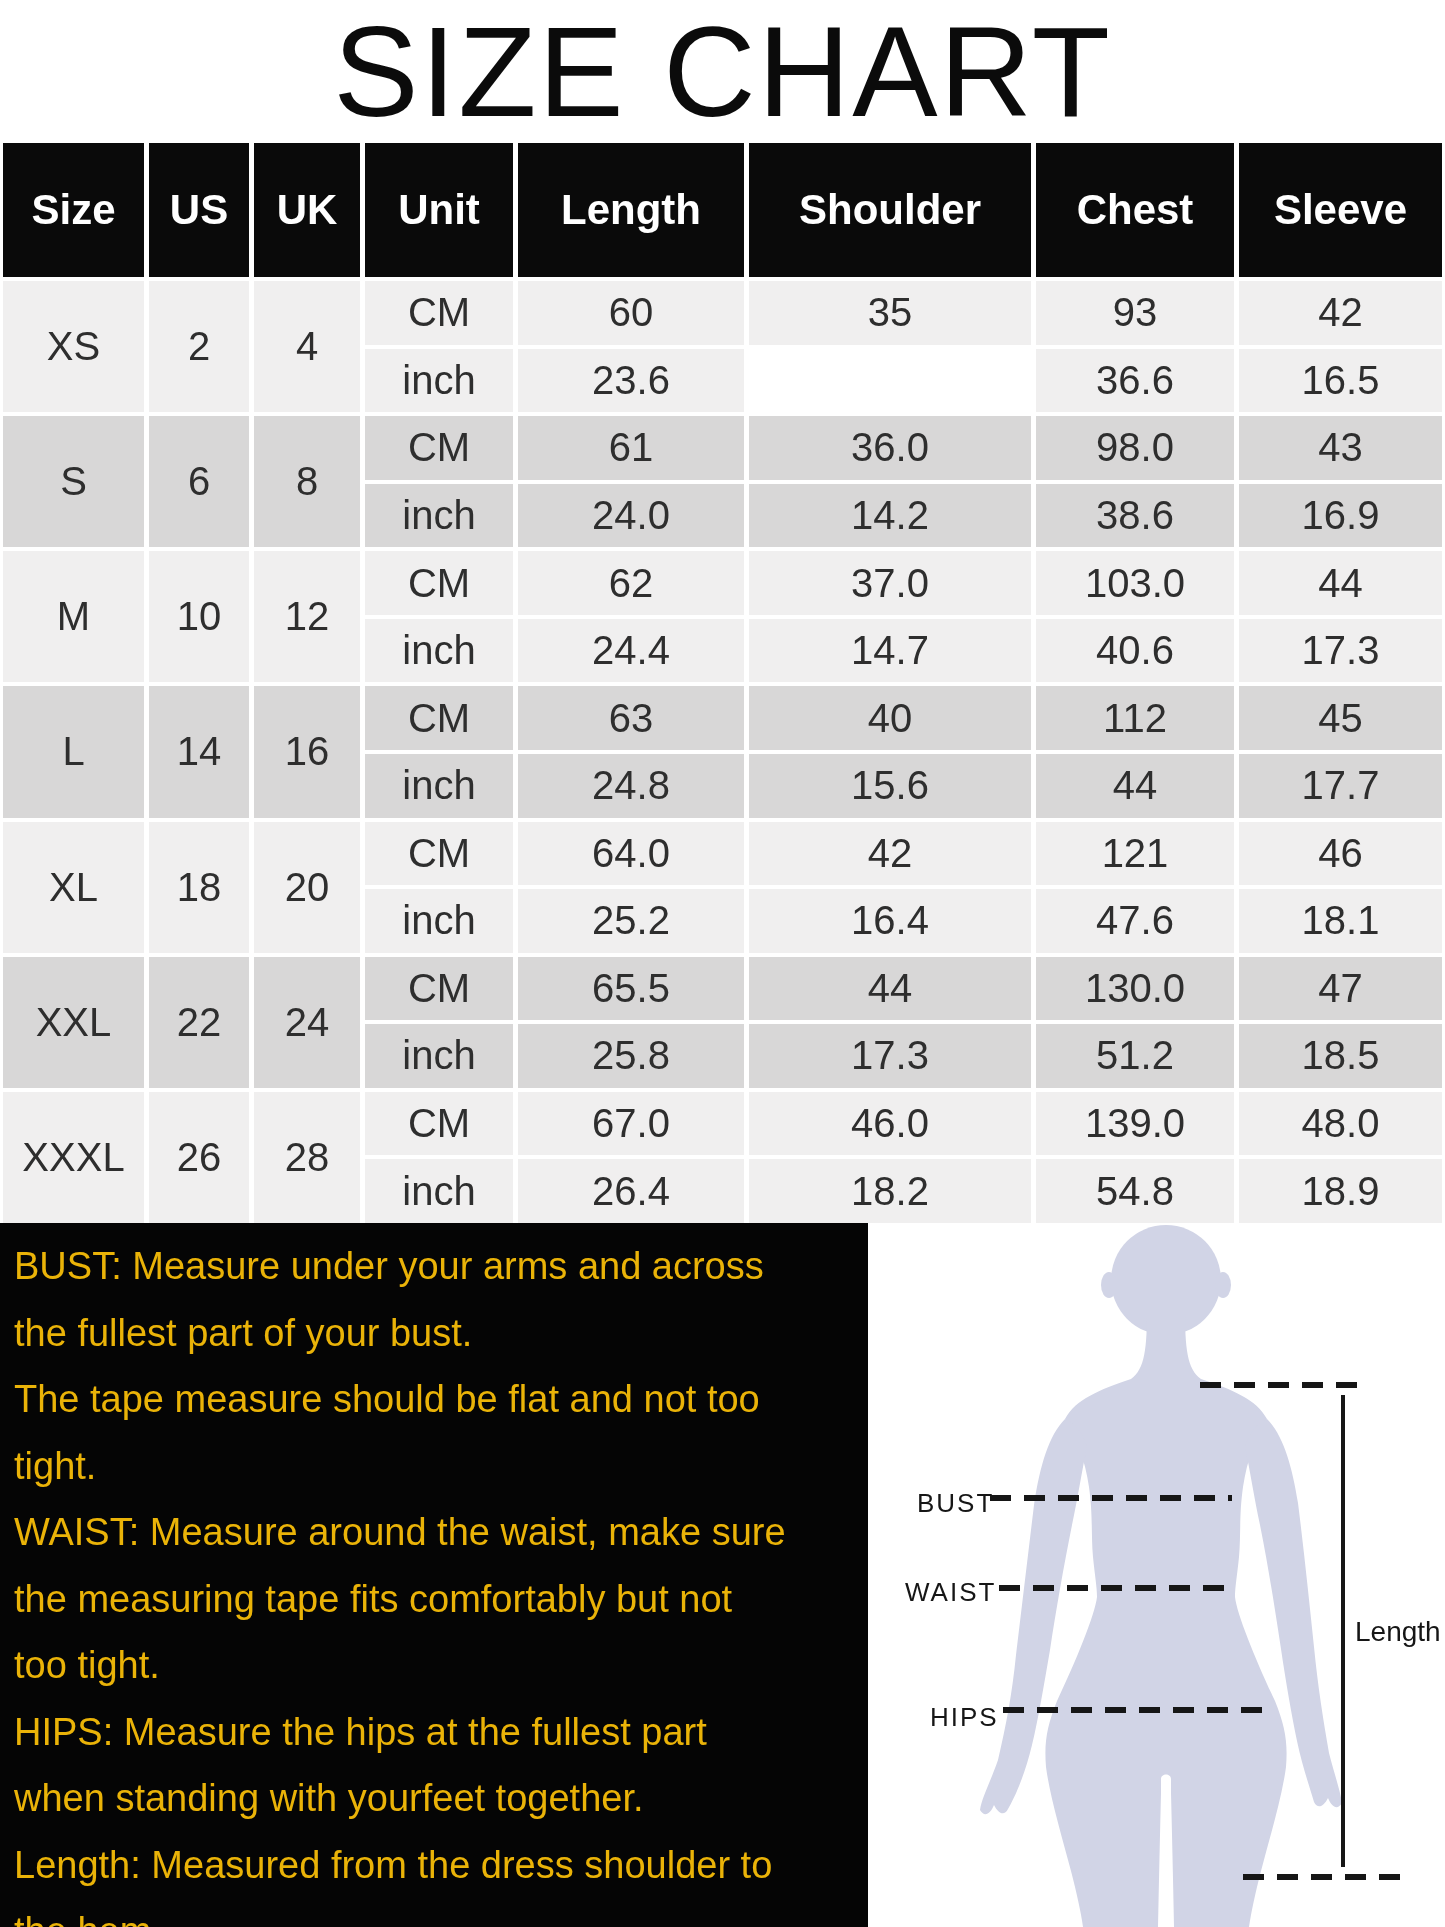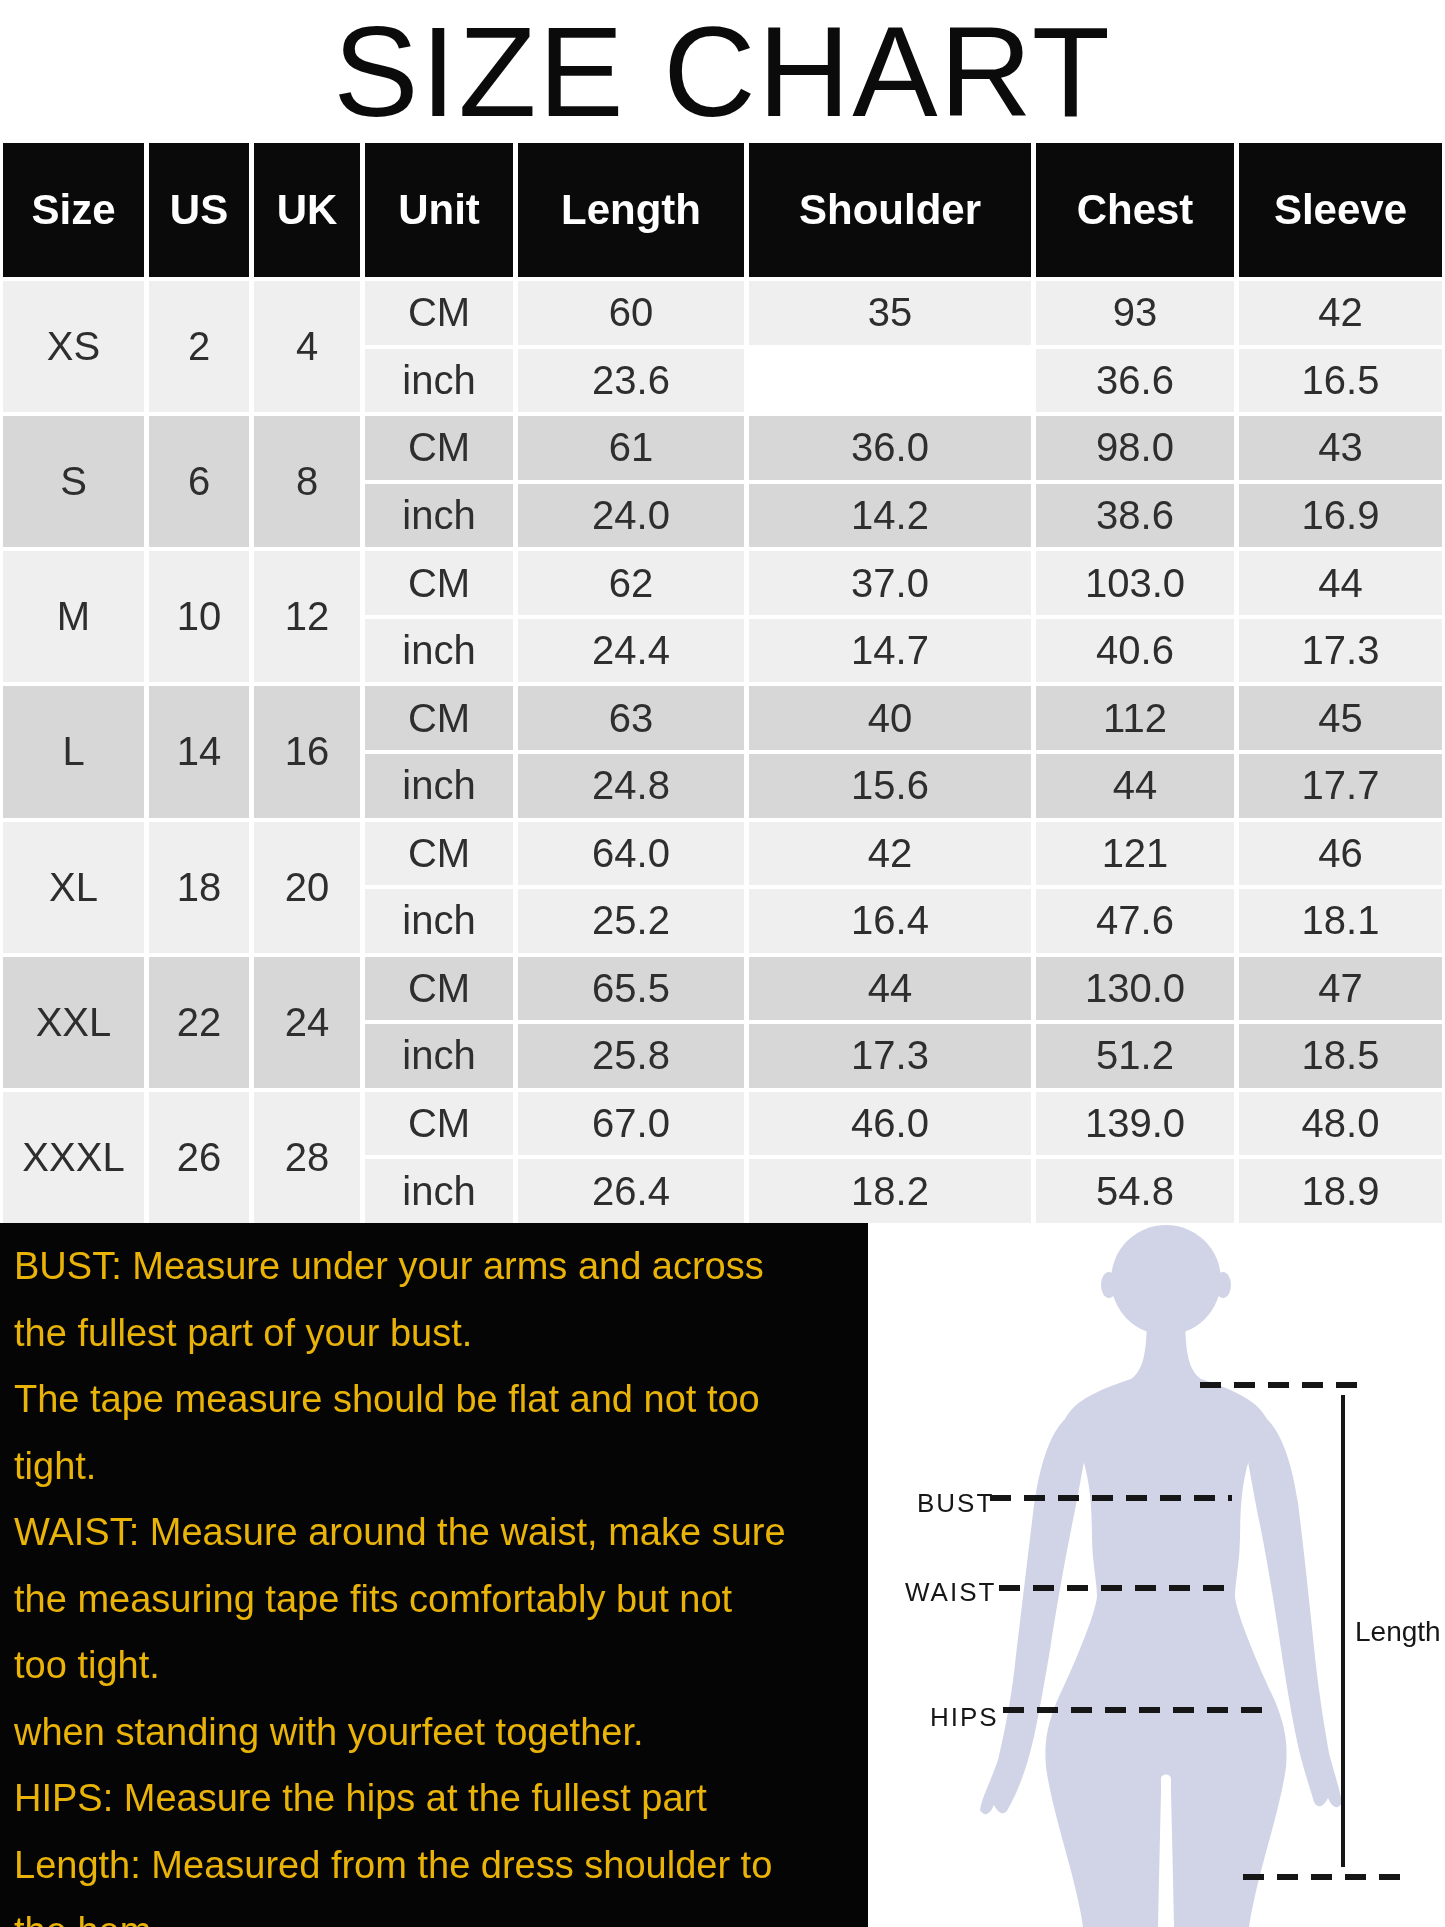--- a/index.html
+++ b/index.html
@@ -145,22 +145,22 @@
   </div>
 
 <div class="notes">
     <div class="note-line">BUST: Measure under your arms and across</div>
     <div class="note-line">the fullest part of your bust.</div>
     <div class="note-line">The tape measure should be flat and not too</div>
     <div class="note-line">tight.</div>
     <div class="note-line">WAIST: Measure around the waist, make sure</div>
     <div class="note-line">the measuring tape fits comfortably but not</div>
     <div class="note-line">too tight.</div>
+    <div class="note-line">HIPS: Measure the hips at the fullest part</div>
     <div class="note-line">when standing with yourfeet together.</div>
-    <div class="note-line">HIPS: Measure the hips at the fullest part</div>
     <div class="note-line">Length: Measured from the dress shoulder to</div>
     <div class="note-line">the hem.</div>
   </div>
 
 <div class="diagram">
   <svg width="577" height="704" viewBox="0 0 577 704">
 
     <g fill="#d1d4e6">
       <ellipse cx="298" cy="57" rx="55" ry="55"></ellipse>
       <ellipse cx="241" cy="62" rx="8" ry="13"></ellipse>

